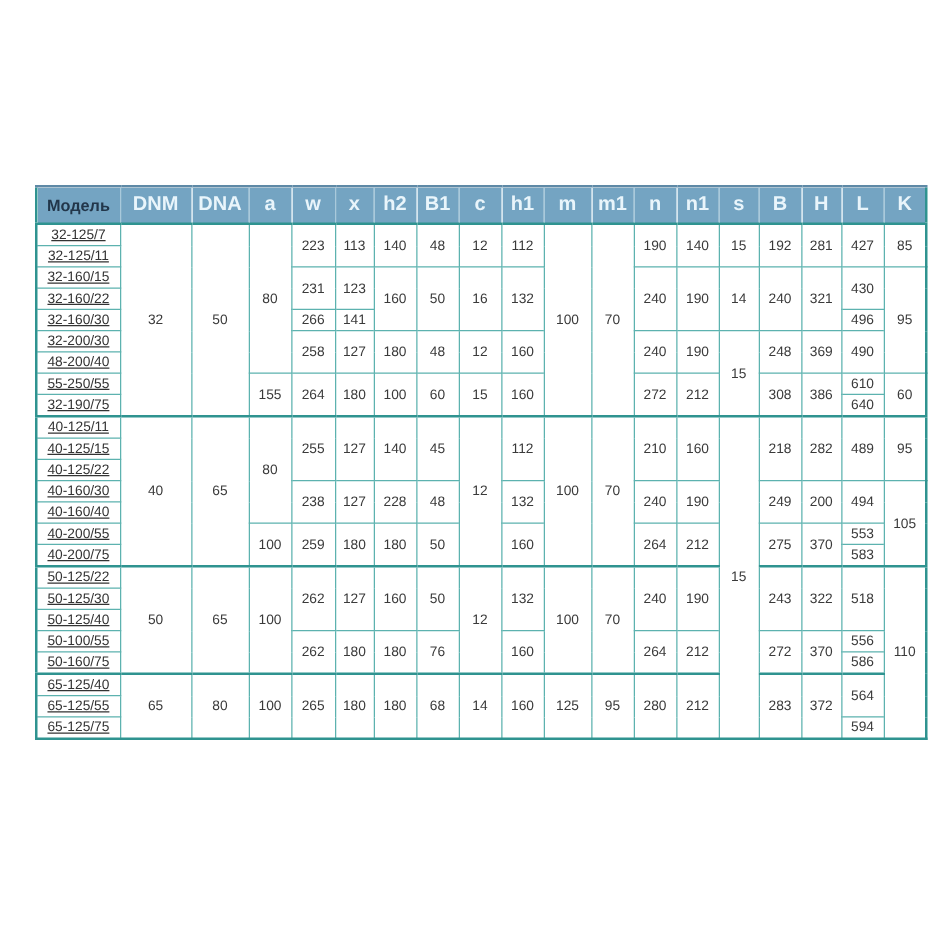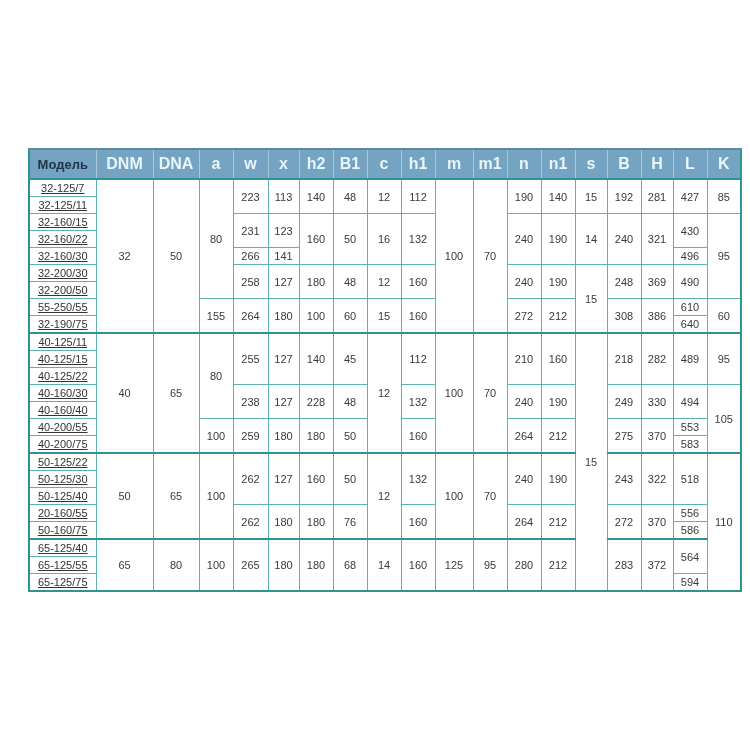--- a/index.html
+++ b/index.html
@@ -196,21 +196,21 @@
             <td rowspan="2">12</td>
             <td rowspan="2">160</td>
             <td rowspan="2">240</td>
             <td rowspan="2">190</td>
             <td rowspan="4">15</td>
             <td rowspan="2">248</td>
             <td rowspan="2">369</td>
             <td rowspan="2">490</td>
           </tr>
           <tr>
-            <td class="model-cell">32-200/50</td>
+            <td class="model-cell">48-200/40</td>
           </tr>
           <tr>
             <td class="model-cell">55-250/55</td>
             <td rowspan="2">155</td>
             <td rowspan="2">264</td>
             <td rowspan="2">180</td>
             <td rowspan="2">100</td>
             <td rowspan="2">60</td>
             <td rowspan="2">15</td>
             <td rowspan="2">160</td>
@@ -255,21 +255,21 @@
           <tr>
             <td class="model-cell">40-160/30</td>
             <td rowspan="2">238</td>
             <td rowspan="2">127</td>
             <td rowspan="2">228</td>
             <td rowspan="2">48</td>
             <td rowspan="2">132</td>
             <td rowspan="2">240</td>
             <td rowspan="2">190</td>
             <td rowspan="2">249</td>
-            <td rowspan="2">330</td>
+            <td rowspan="2">200</td>
             <td rowspan="2">494</td>
             <td rowspan="4">105</td>
           </tr>
           <tr>
             <td class="model-cell">40-160/40</td>
           </tr>
           <tr>
             <td class="model-cell">40-200/55</td>
             <td rowspan="2">100</td>
             <td rowspan="2">259</td>
@@ -307,21 +307,21 @@
             <td rowspan="3">518</td>
             <td rowspan="8">110</td>
           </tr>
           <tr>
             <td class="model-cell">50-125/30</td>
           </tr>
           <tr>
             <td class="model-cell">50-125/40</td>
           </tr>
           <tr>
-            <td class="model-cell">20-160/55</td>
+            <td class="model-cell">50-100/55</td>
             <td rowspan="2">262</td>
             <td rowspan="2">180</td>
             <td rowspan="2">180</td>
             <td rowspan="2">76</td>
             <td rowspan="2">160</td>
             <td rowspan="2">264</td>
             <td rowspan="2">212</td>
             <td rowspan="2">272</td>
             <td rowspan="2">370</td>
             <td>556</td>

